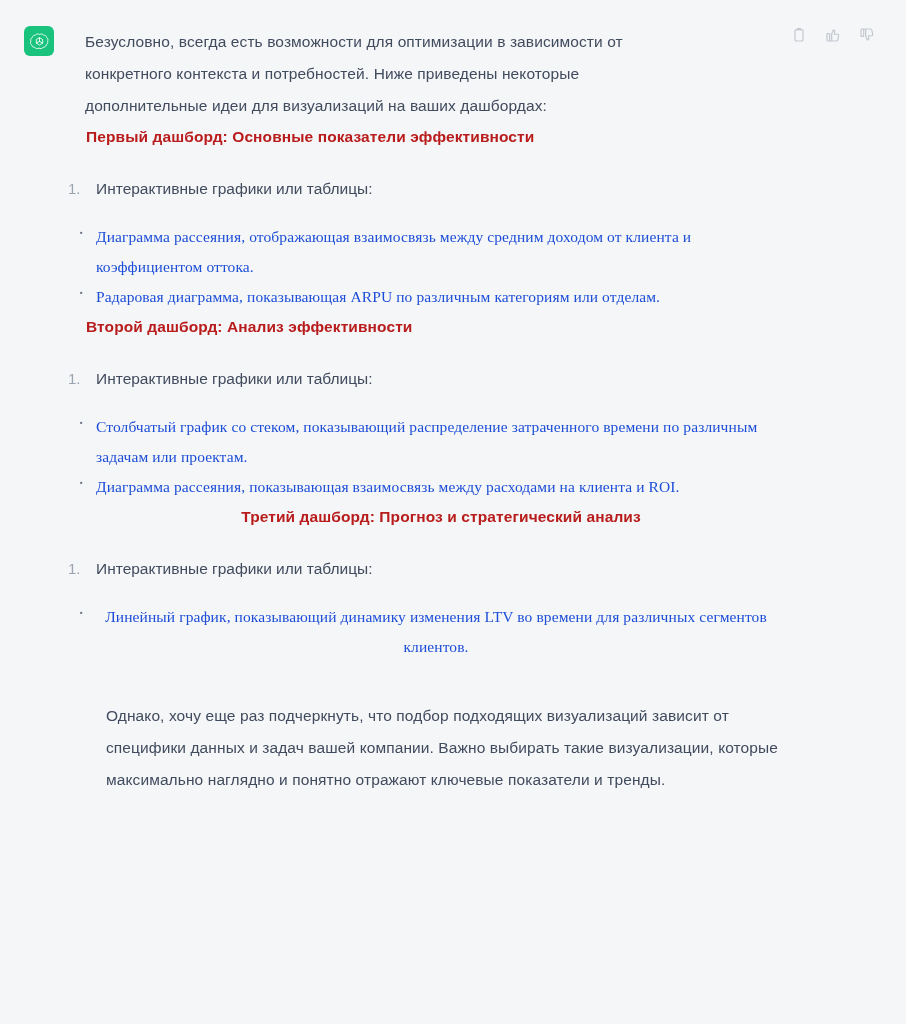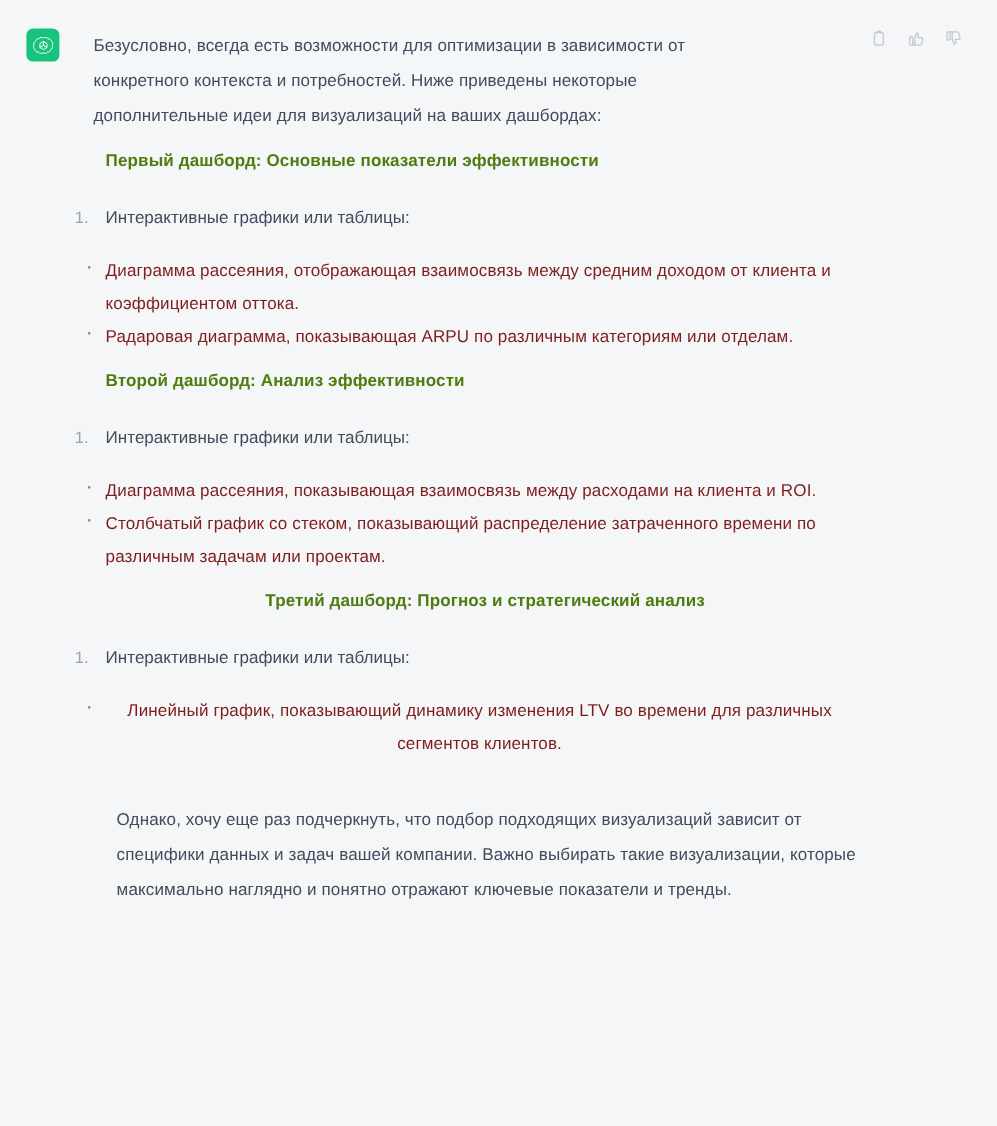--- a/index.html
+++ b/index.html
@@ -75,25 +75,25 @@
     margin-left: -1px;
     width: 620px;
   }
   p.para.closing {
     margin-top: 38px;
     margin-left: 20px;
     width: 700px;
   }
 
   h3.section-heading {
-    margin: 10px;
+    margin: 0;
     font-size: 15.5px;
     line-height: 30px;
     font-weight: 700;
-    color: #4d7c0f;
+    color: #b91c1c;
     letter-spacing: 0.1px;
   }
   .block-heading-1 { margin-top: 36px; margin-left: -1px; }
   .block-heading-2 { margin-top: 40px; margin-left: 4px; }
   .block-heading-3 { margin-top: 38px; margin-left: 4px; text-align: center; }
 
   ol.numbered {
     margin: 22px 0 0 0;
     padding: 0;
     list-style: none;
@@ -117,24 +117,25 @@
   ul.bullets {
     margin: 18px 0 0 0;
     padding: 0;
     list-style: none;
   }
   ul.bullets li {
     position: relative;
     padding-left: 18px;
     font-size: 15.5px;
     line-height: 30px;
-    color: #7f1d1d;
+    color: #1d4ed8;
     margin-left: -8px;
     margin-bottom: 0px;
     letter-spacing: 0.1px;
+    font-family: Liberation Serif, serif;
   }
   ul.bullets li::before {
     content: "\00B7";
     position: absolute;
     left: 0;
     top: -4px;
     color: #6b7687;
     font-size: 19px;
     line-height: 30px;
   }
@@ -202,22 +203,22 @@
     </ul>
 
     <h3 class="section-heading block-heading-2">Второй дашборд: Анализ эффективности</h3>
     <ol class="numbered">
       <li>
         <span class="num">1.</span>
         <span>Интерактивные графики или таблицы:</span>
       </li>
     </ol>
     <ul class="bullets w-narrow-2">
+      <li>Столбчатый график со стеком, показывающий распределение затраченного времени по различным задачам или проектам.</li>
       <li>Диаграмма рассеяния, показывающая взаимосвязь между расходами на клиента и ROI.</li>
-      <li>Столбчатый график со стеком, показывающий распределение затраченного времени по различным задачам или проектам.</li>
     </ul>
 
     <h3 class="section-heading block-heading-3">Третий дашборд: Прогноз и стратегический анализ</h3>
     <ol class="numbered">
       <li>
         <span class="num">1.</span>
         <span>Интерактивные графики или таблицы:</span>
       </li>
     </ol>
     <ul class="bullets w-narrow-3">

